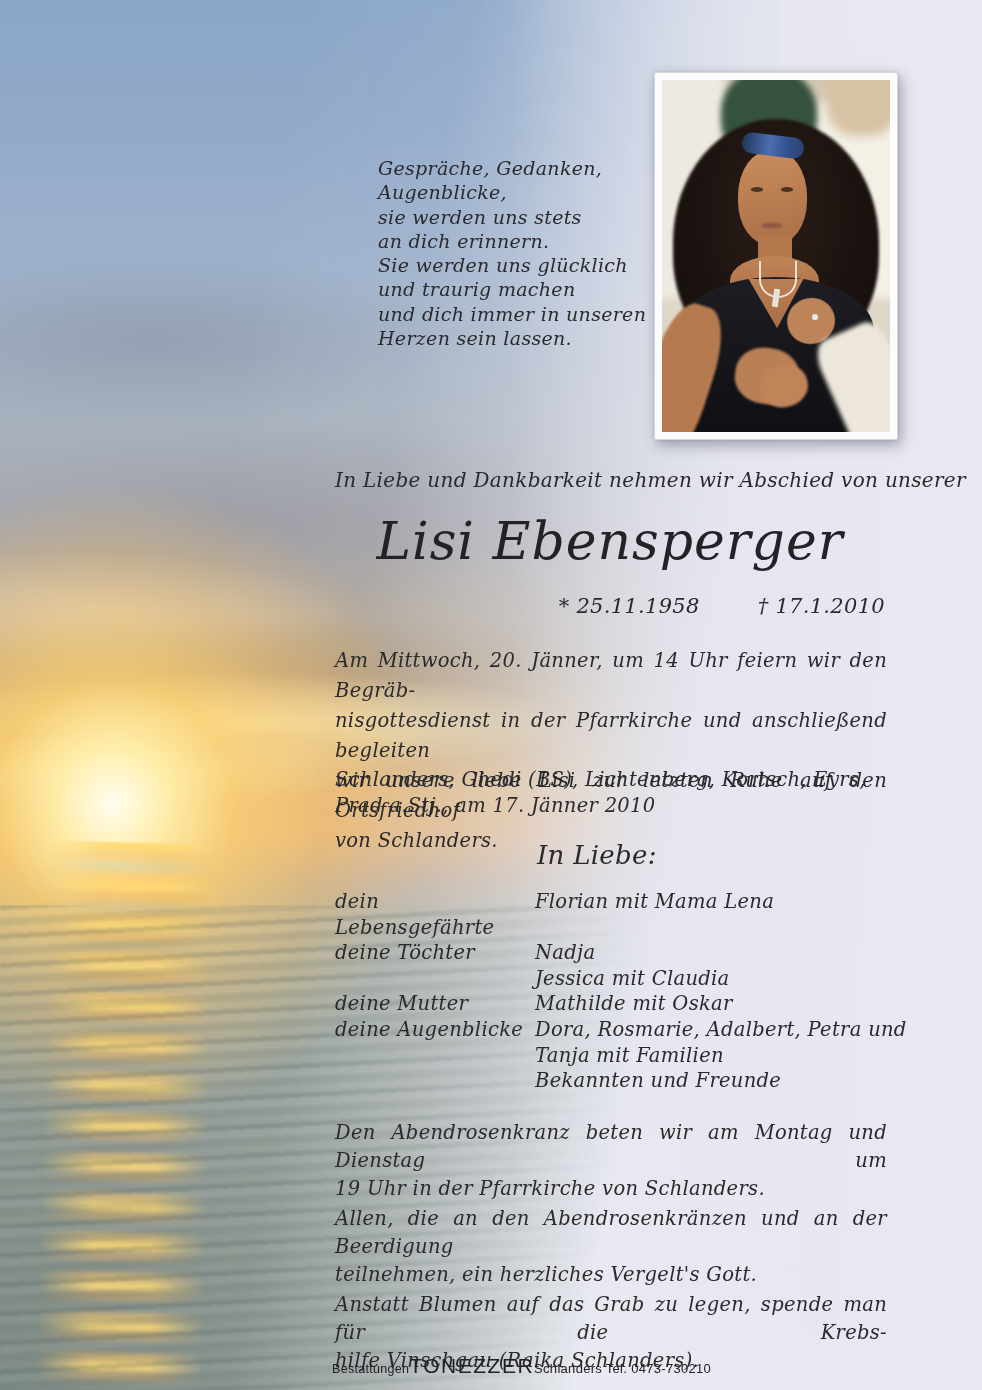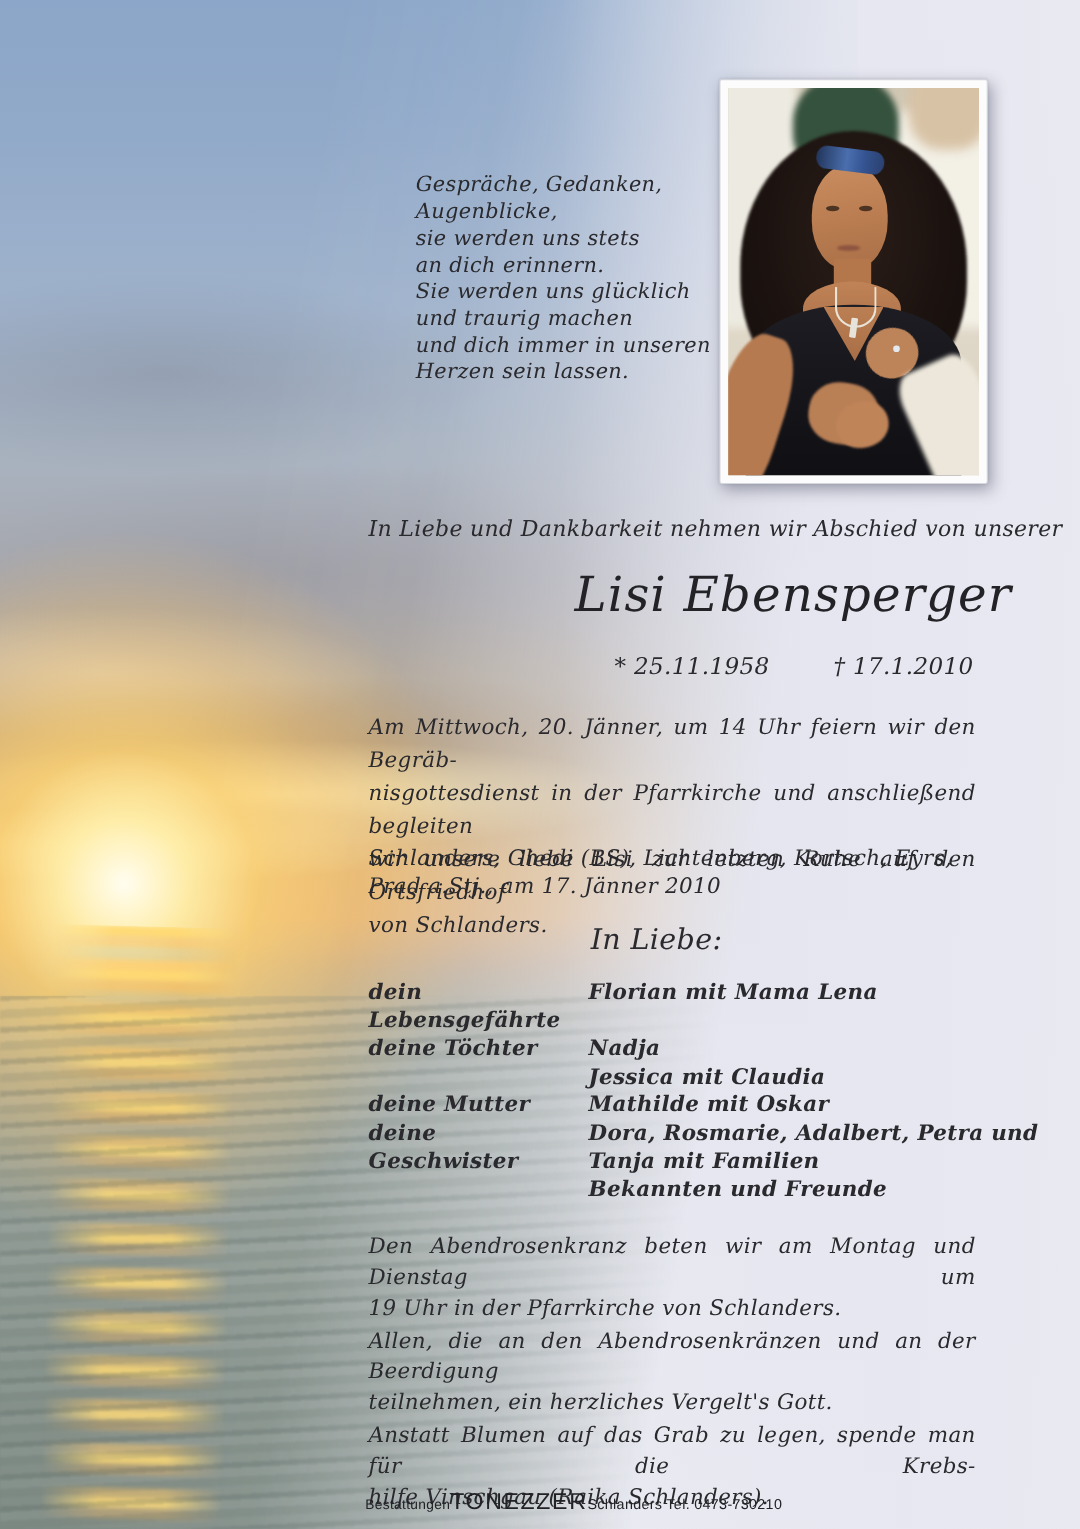--- a/index.html
+++ b/index.html
@@ -90,27 +90,27 @@
   .ph-hand-raised { left:55%; top:62%; width:21%; height:13%; background:#bd845a; border-radius:50%; transform:rotate(-18deg); filter:blur(.6px); }
   .ph-ring { left:66%; top:66.5%; width:2.4%; height:1.6%; background:#e3e9ef; border-radius:50%; }
   .ph-hands-low { left:32%; top:76%; width:28%; height:16%; background:#b97f55; border-radius:45%; transform:rotate(9deg); filter:blur(.8px); }
   .ph-hand-low2 { left:43%; top:81%; width:21%; height:12%; background:#c08459; border-radius:48%; transform:rotate(-14deg); filter:blur(.8px); }
   .ph-arm-left { left:-6%; top:63%; width:27%; height:46%; background:#b57a50; border-radius:40%; transform:rotate(18deg); filter:blur(.8px); }
   .ph-chair { right:-7%; bottom:-6%; width:32%; height:36%; background:#ece7da; border-radius:22%; transform:rotate(-24deg); filter:blur(2px); }
   
   .txt { position:absolute; letter-spacing:.3px; }
   .poem { left:378px; top:156px; font-size:19px; line-height:24.3px; }
   .intro { left:335px; top:468px; font-size:20px; white-space:nowrap; }
-  .name { left:300px; top:500px; width:620px; text-align:right; font-size:44px; line-height:82px; letter-spacing:1px; color:#232327; }
+  .name { left:300px; top:500px; width:620px; text-align:center; font-size:52px; line-height:82px; letter-spacing:1px; color:#232327; }
   .dates { left:335px; top:594px; width:550px; display:flex; justify-content:flex-end; gap:58px; font-size:21px; }
   .announce { left:335px; top:646px; width:552px; font-size:19.5px; line-height:30px; }
   .places { left:335px; top:767px; font-size:19.5px; line-height:26px; }
   .salutation { left:537px; top:840px; font-size:26px; }
   .family { left:335px; top:889px; font-size:19.5px; line-height:25.6px; }
-  .fam-row { display:flex;font-weight:bold; }
+  .fam-row { display:flex; }
   .fam-label { width:200px; flex:0 0 200px; }
   .notes { left:335px; top:1119px; width:552px; font-size:19.5px; line-height:28px; }
   .notes p { margin:0 0 2px 0; }
   .just { text-align:justify; text-align-last:justify; }
   .footer { left:332px; top:1354px; font-style:normal; font-family:"Liberation Sans", sans-serif;
     color:#222226; display:flex; align-items:baseline; gap:0; white-space:nowrap; }
   .footer .pre { font-size:12.5px; }
   .footer .co { font-size:21px; letter-spacing:1.5px; font-weight:400; }
   .footer .suf { font-size:13px; }
 </style>
@@ -200,21 +200,21 @@
         <div>Jessica mit Claudia</div>
       </div>
     </div>
     <div class="fam-row">
       <div class="fam-label">deine Mutter</div>
       <div class="fam-names">
         <div>Mathilde mit Oskar</div>
       </div>
     </div>
     <div class="fam-row">
-      <div class="fam-label">deine Geschwister</div>
+      <div class="fam-label">deine Augenblicke</div>
       <div class="fam-names">
         <div>Dora, Rosmarie, Adalbert, Petra und</div>
         <div>Tanja mit Familien</div>
         <div>Bekannten und Freunde</div>
       </div>
     </div>
   </div>
 
   <div class="txt notes">
     <p>

